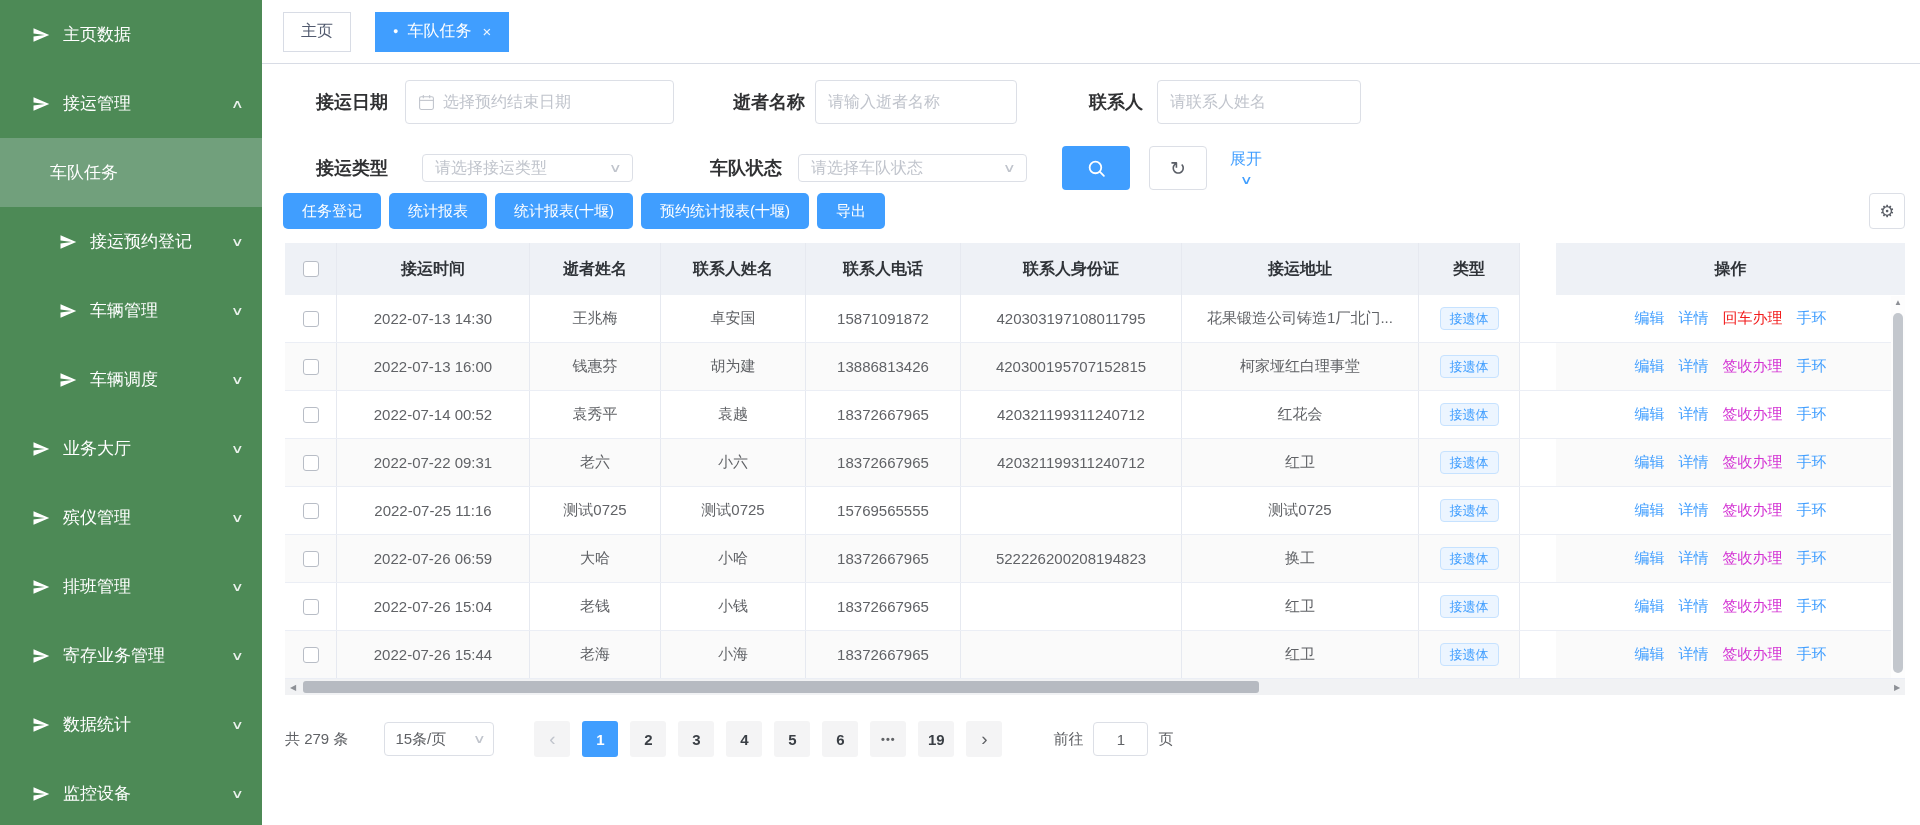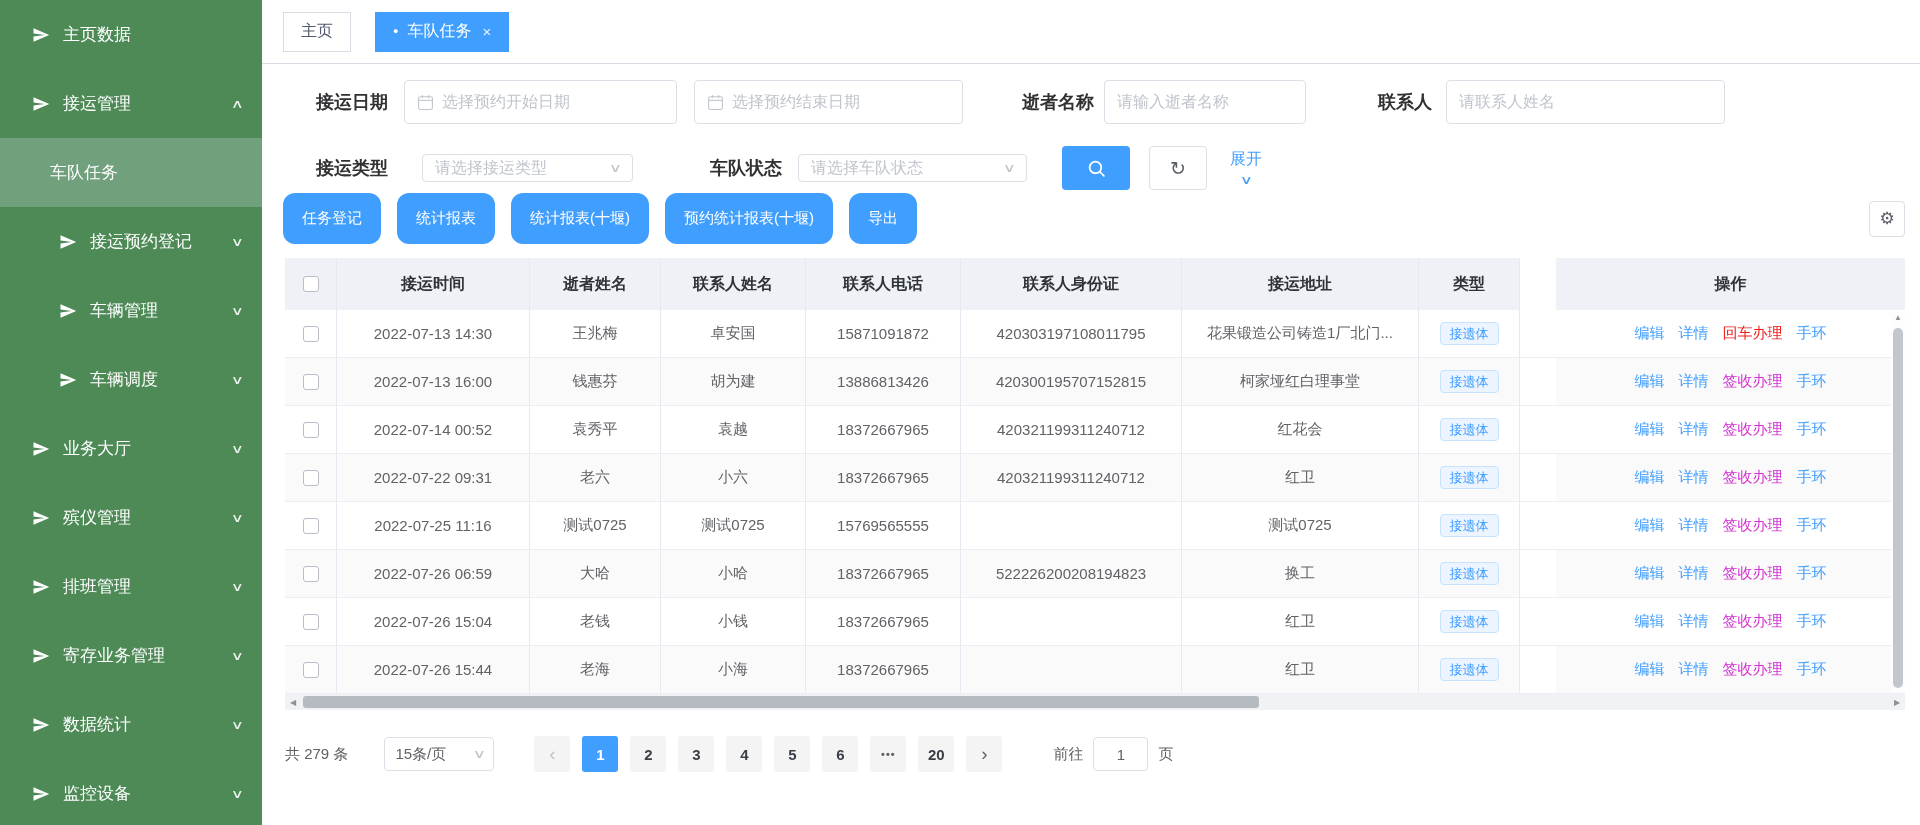--- a/index.html
+++ b/index.html
@@ -48,22 +48,22 @@
   .btn-search { width:68px; height:44px; margin-left:35px; background:var(--primary); border:none;
     border-radius:4px; display:flex; align-items:center; justify-content:center; cursor:pointer; }
   .btn-refresh { width:58px; height:44px; margin-left:19px; background:#fff; border:1px solid #dcdfe6;
     border-radius:4px; font-size:19px; color:#5a5e66; cursor:pointer; }
   .expand-link { margin-left:23px; color:var(--primary); font-size:16px; cursor:pointer;
     display:flex; align-items:center; gap:3px;flex-direction:column; }
   .expand-link .sel-arrow { color:var(--primary); margin-left:0; }
 
   
   .toolbar { display:flex; align-items:center; padding:3px 15px 0 21px; }
-  .btn-blue { height:51px; padding:0 19px; margin-right:16px; background:var(--primary); color:#fff;
-    border:none; border-radius:12px; font-size:15px; cursor:pointer; font-family:inherit; }
+  .btn-blue { height:36px; padding:0 19px; margin-right:8px; background:var(--primary); color:#fff;
+    border:none; border-radius:5px; font-size:15px; cursor:pointer; font-family:inherit; }
   .btn-gear { margin-left:auto; width:36px; height:36px; background:#fff; border:1px solid #dcdfe6;
     border-radius:4px; font-size:17px; color:#5a5e66; cursor:pointer; }
 
   
   .table-wrap { margin:14px 15px 0 23px; position:relative; font-size:15px; }
   .thead { display:flex; background:var(--table-header-bg); height:52px; }
   .tr { display:flex; height:48px; border-bottom:1px solid var(--table-border); background:#fff; }
   .tbody .tr:nth-child(even) { background:var(--table-row-alt-bg); }
   .th,.td { display:flex; align-items:center; justify-content:center; overflow:hidden;
     white-space:nowrap; border-right:1px solid #e6e9f0; padding:0 6px; }
@@ -214,44 +214,35 @@
       <div class="tab active">
         <span class="tab-dot">●</span>
         <span>车队任务</span>
         <span class="tab-close">×</span>
       </div>
     </div>
 
     <div class="filters">
       <div class="f-row">
         <span class="f-label">接运日期</span>
-        <span class="inp" style="width:273px; margin-left:16px;">
-          <svg class="cal" viewBox="0 0 16 16">
-              <rect x="1.5" y="2.5" width="13" height="12" rx="1.5" fill="none" stroke="currentColor"></rect>
-              <line x1="1.5" y1="6" x2="14.5" y2="6" stroke="currentColor"></line>
-              <line x1="5" y1="1" x2="5" y2="4" stroke="currentColor"></line>
-              <line x1="11" y1="1" x2="11" y2="4" stroke="currentColor"></line>
-            </svg>
-          <input placeholder="选择预约开始日期" style="">
-        </span>
         <span class="inp" style="width:269px; margin-left:17px;">
           <svg class="cal" viewBox="0 0 16 16">
               <rect x="1.5" y="2.5" width="13" height="12" rx="1.5" fill="none" stroke="currentColor"></rect>
               <line x1="1.5" y1="6" x2="14.5" y2="6" stroke="currentColor"></line>
               <line x1="5" y1="1" x2="5" y2="4" stroke="currentColor"></line>
               <line x1="11" y1="1" x2="11" y2="4" stroke="currentColor"></line>
             </svg>
           <input placeholder="选择预约结束日期" style="">
         </span>
         <span class="f-label" style="margin-left:59px;">逝者名称</span>
         <span class="inp" style="width:202px; margin-left:10px;">
           <input placeholder="请输入逝者名称" style="">
         </span>
         <span class="f-label" style="margin-left:72px;">联系人</span>
-        <span class="inp" style="width:279px; margin-left:14px;">
+        <span class="inp" style="width:204px; margin-left:14px;">
           <input placeholder="请联系人姓名" style="">
         </span>
       </div>
       <div class="f-row" style="margin-bottom:0;">
         <span class="f-label">接运类型</span>
         <span class="select" style="width:211px; margin-left:34px;">
           <span class="ph">请选择接运类型</span>
           <span class="sel-arrow">∨</span>
         </span>
         <span class="f-label" style="margin-left:77px;">车队状态</span>
@@ -488,21 +479,21 @@
       </span>
       <button class="pg pg-prev">‹</button>
       <span style="display:inline-flex;">
           <button class="pg active">1</button>
           <button class="pg">2</button>
           <button class="pg">3</button>
           <button class="pg">4</button>
           <button class="pg">5</button>
           <button class="pg">6</button>
           <button class="pg ell">•••</button>
-          <button class="pg">20</button>
+          <button class="pg">19</button>
         </span>
       <button class="pg pg-next">›</button>
       <span class="goto-label">前往</span>
       <input class="goto-input" value="1" style="">
       <span>页</span>
     </div>
 
   </div>
 </div>
 

